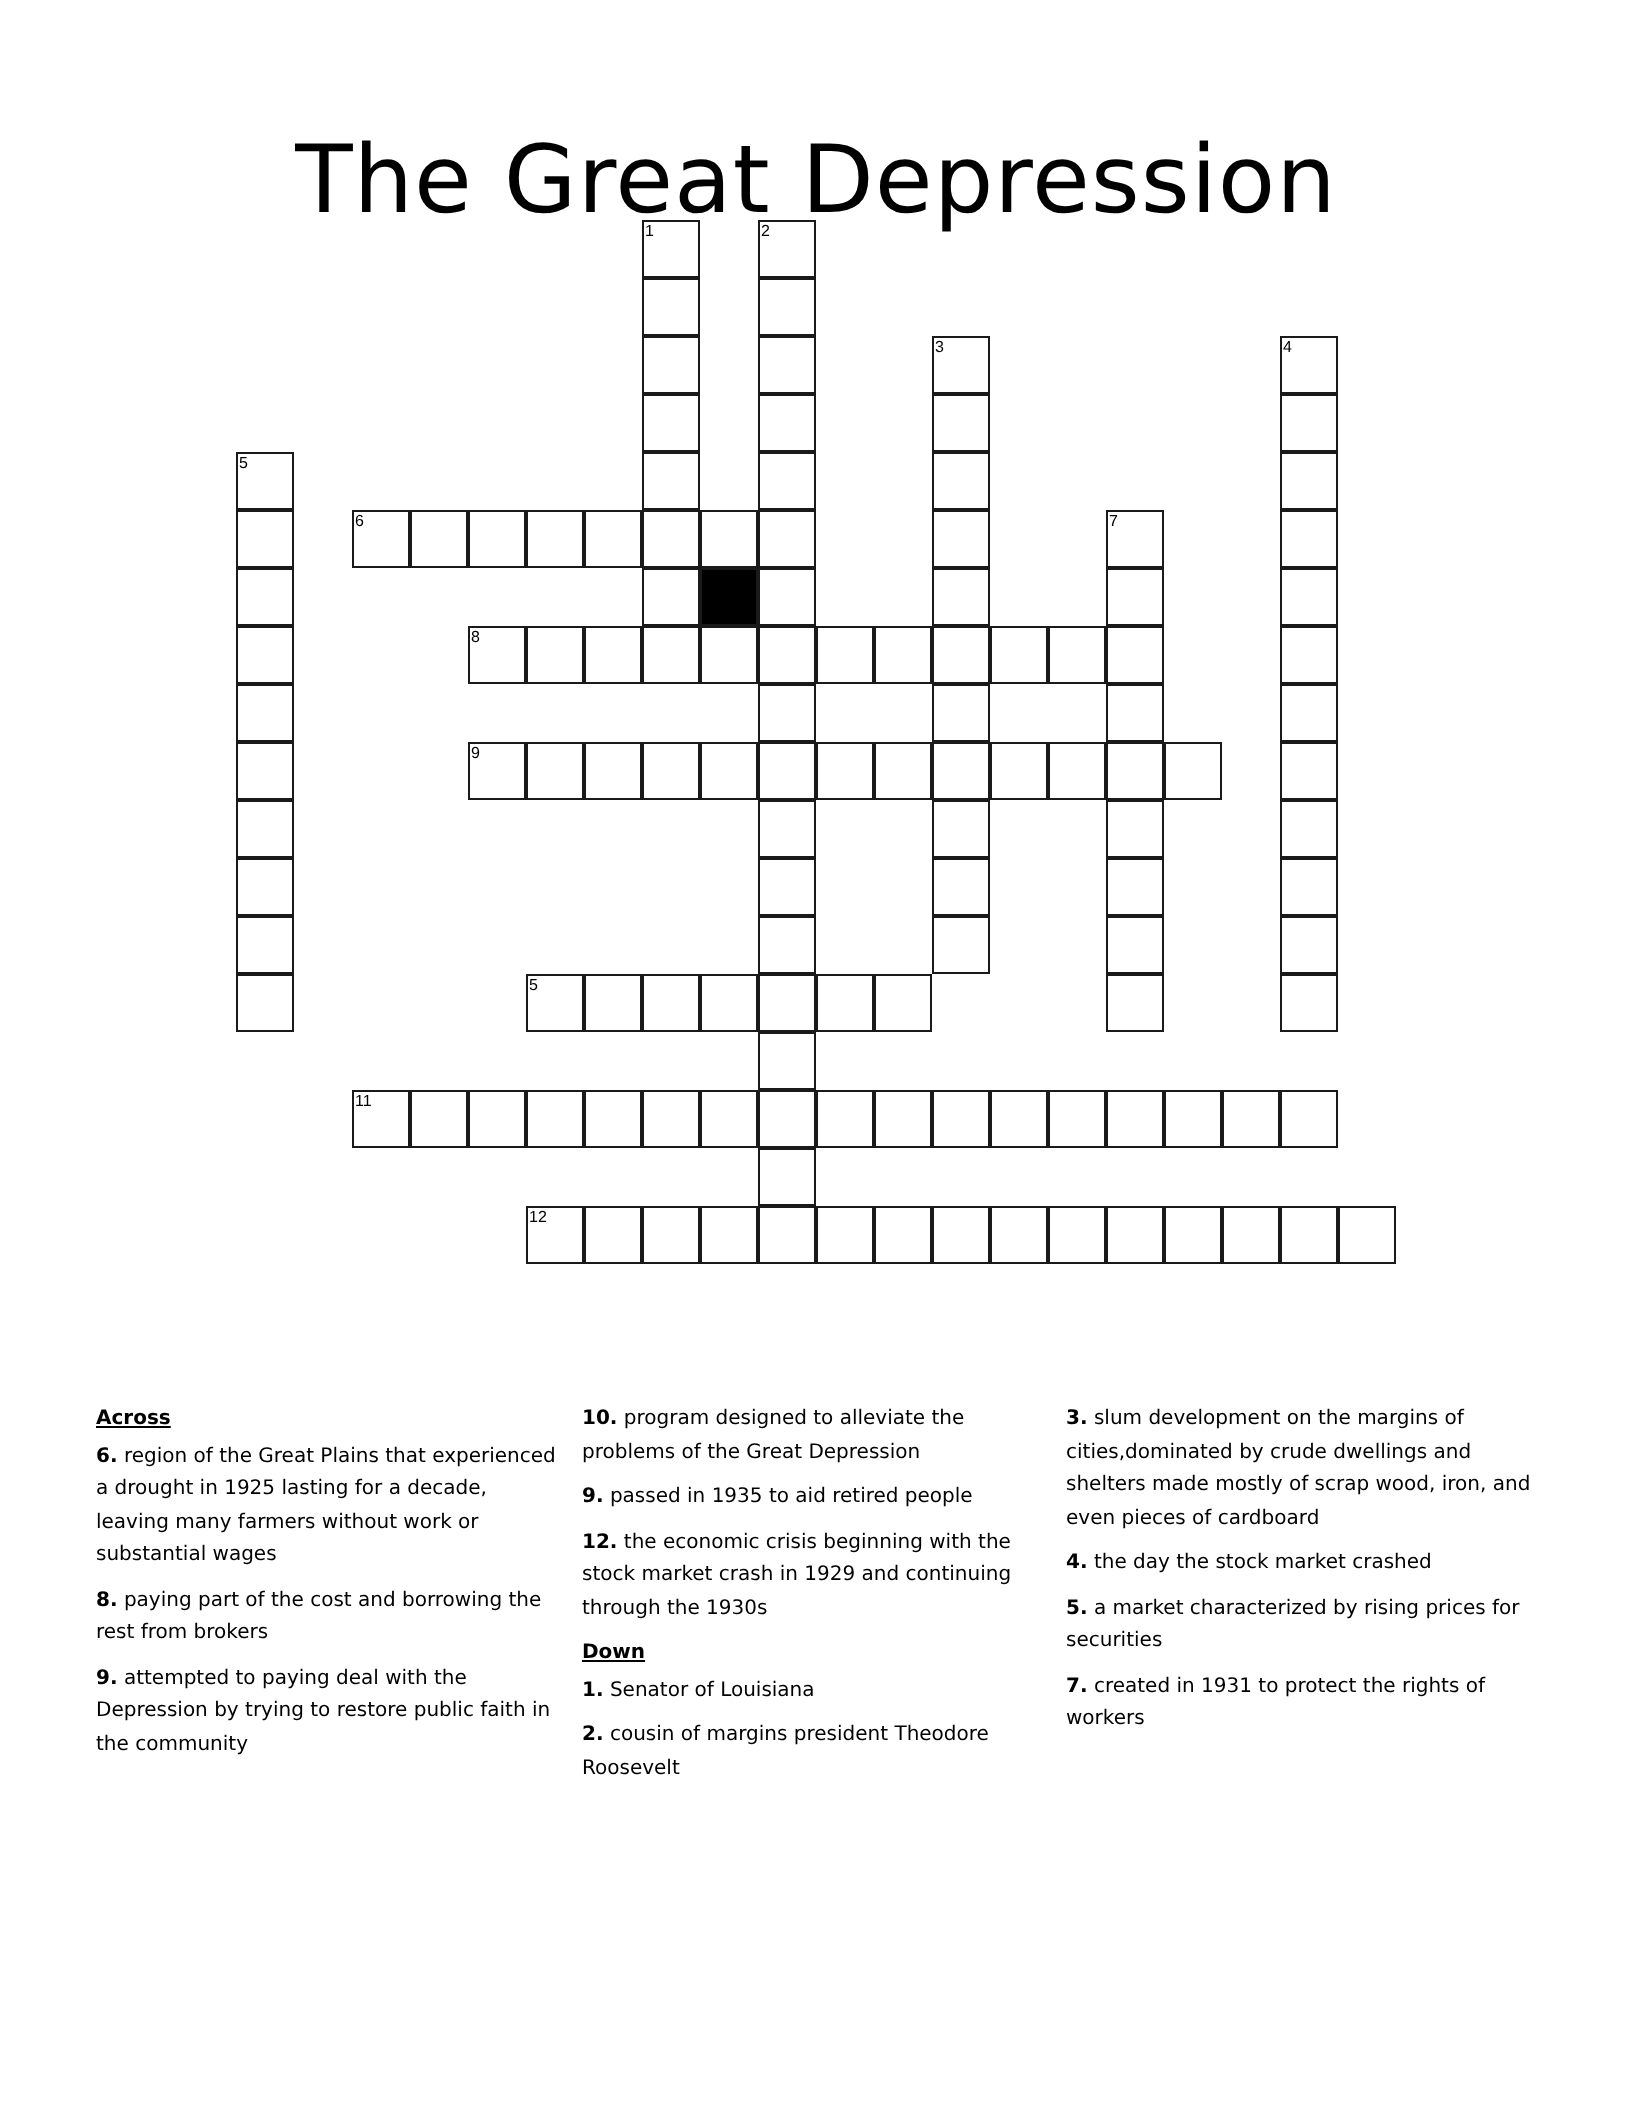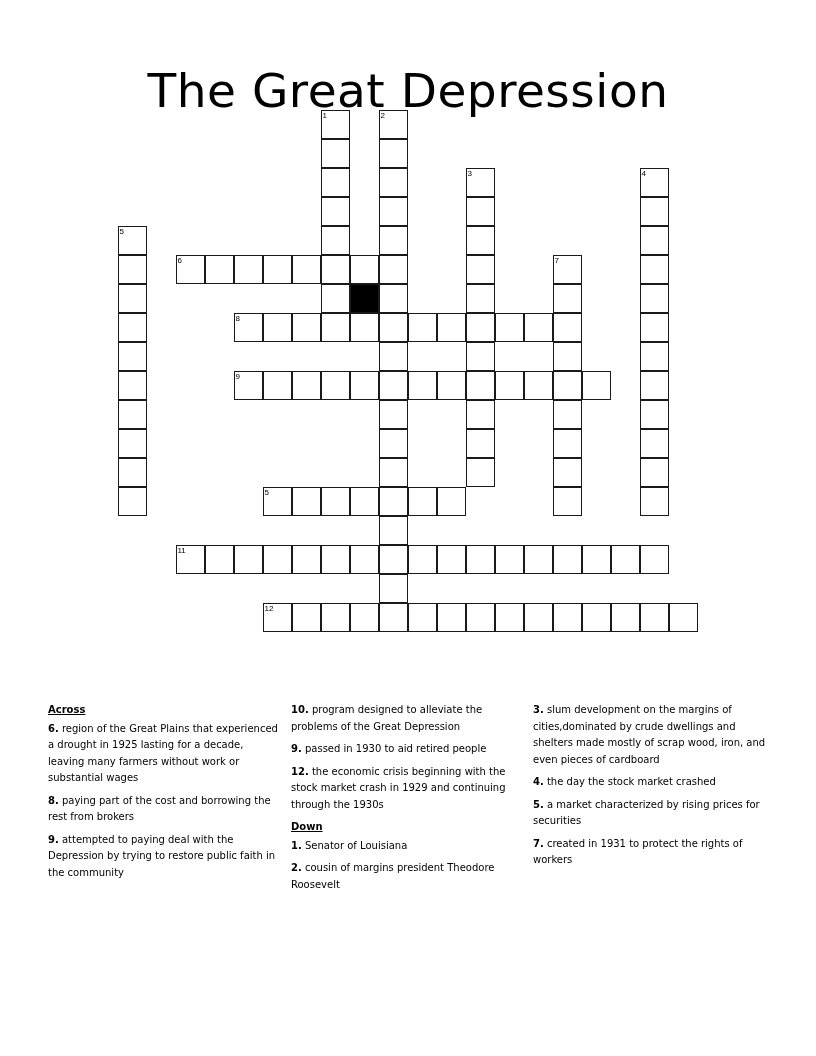--- a/index.html
+++ b/index.html
@@ -184,21 +184,21 @@
 
 <div class="clues" id="col1">
   <div class="hdr">Across</div>
   <div class="clue"><b>6.</b> <span>region of the Great Plains that experienced a drought in 1925 lasting for a decade, leaving many farmers without work or substantial wages</span></div>
   <div class="clue"><b>8.</b> <span>paying part of the cost and borrowing the rest from brokers</span></div>
   <div class="clue"><b>9.</b> <span>attempted to paying deal with the Depression by trying to restore public faith in the community</span></div>
 </div>
 
 <div class="clues" id="col2">
   <div class="clue"><b>10.</b> <span>program designed to alleviate the problems of the Great Depression</span></div>
-  <div class="clue"><b>9.</b> <span>passed in 1930 to aid retired people</span></div>
+  <div class="clue"><b>9.</b> <span>passed in 1935 to aid retired people</span></div>
   <div class="clue"><b>12.</b> <span>the economic crisis beginning with the stock market crash in 1929 and continuing through the 1930s</span></div>
   <div class="hdr">Down</div>
   <div class="clue"><b>1.</b> <span>Senator of Louisiana</span></div>
   <div class="clue"><b>2.</b> <span>cousin of margins president Theodore Roosevelt</span></div>
 </div>
 
 <div class="clues" id="col3">
   <div class="clue"><b>3.</b> <span>slum development on the margins of cities,dominated by crude dwellings and shelters made mostly of scrap wood, iron, and even pieces of cardboard</span></div>
   <div class="clue"><b>4.</b> <span>the day the stock market crashed</span></div>
   <div class="clue"><b>5.</b> <span>a market characterized by rising prices for securities</span></div>

